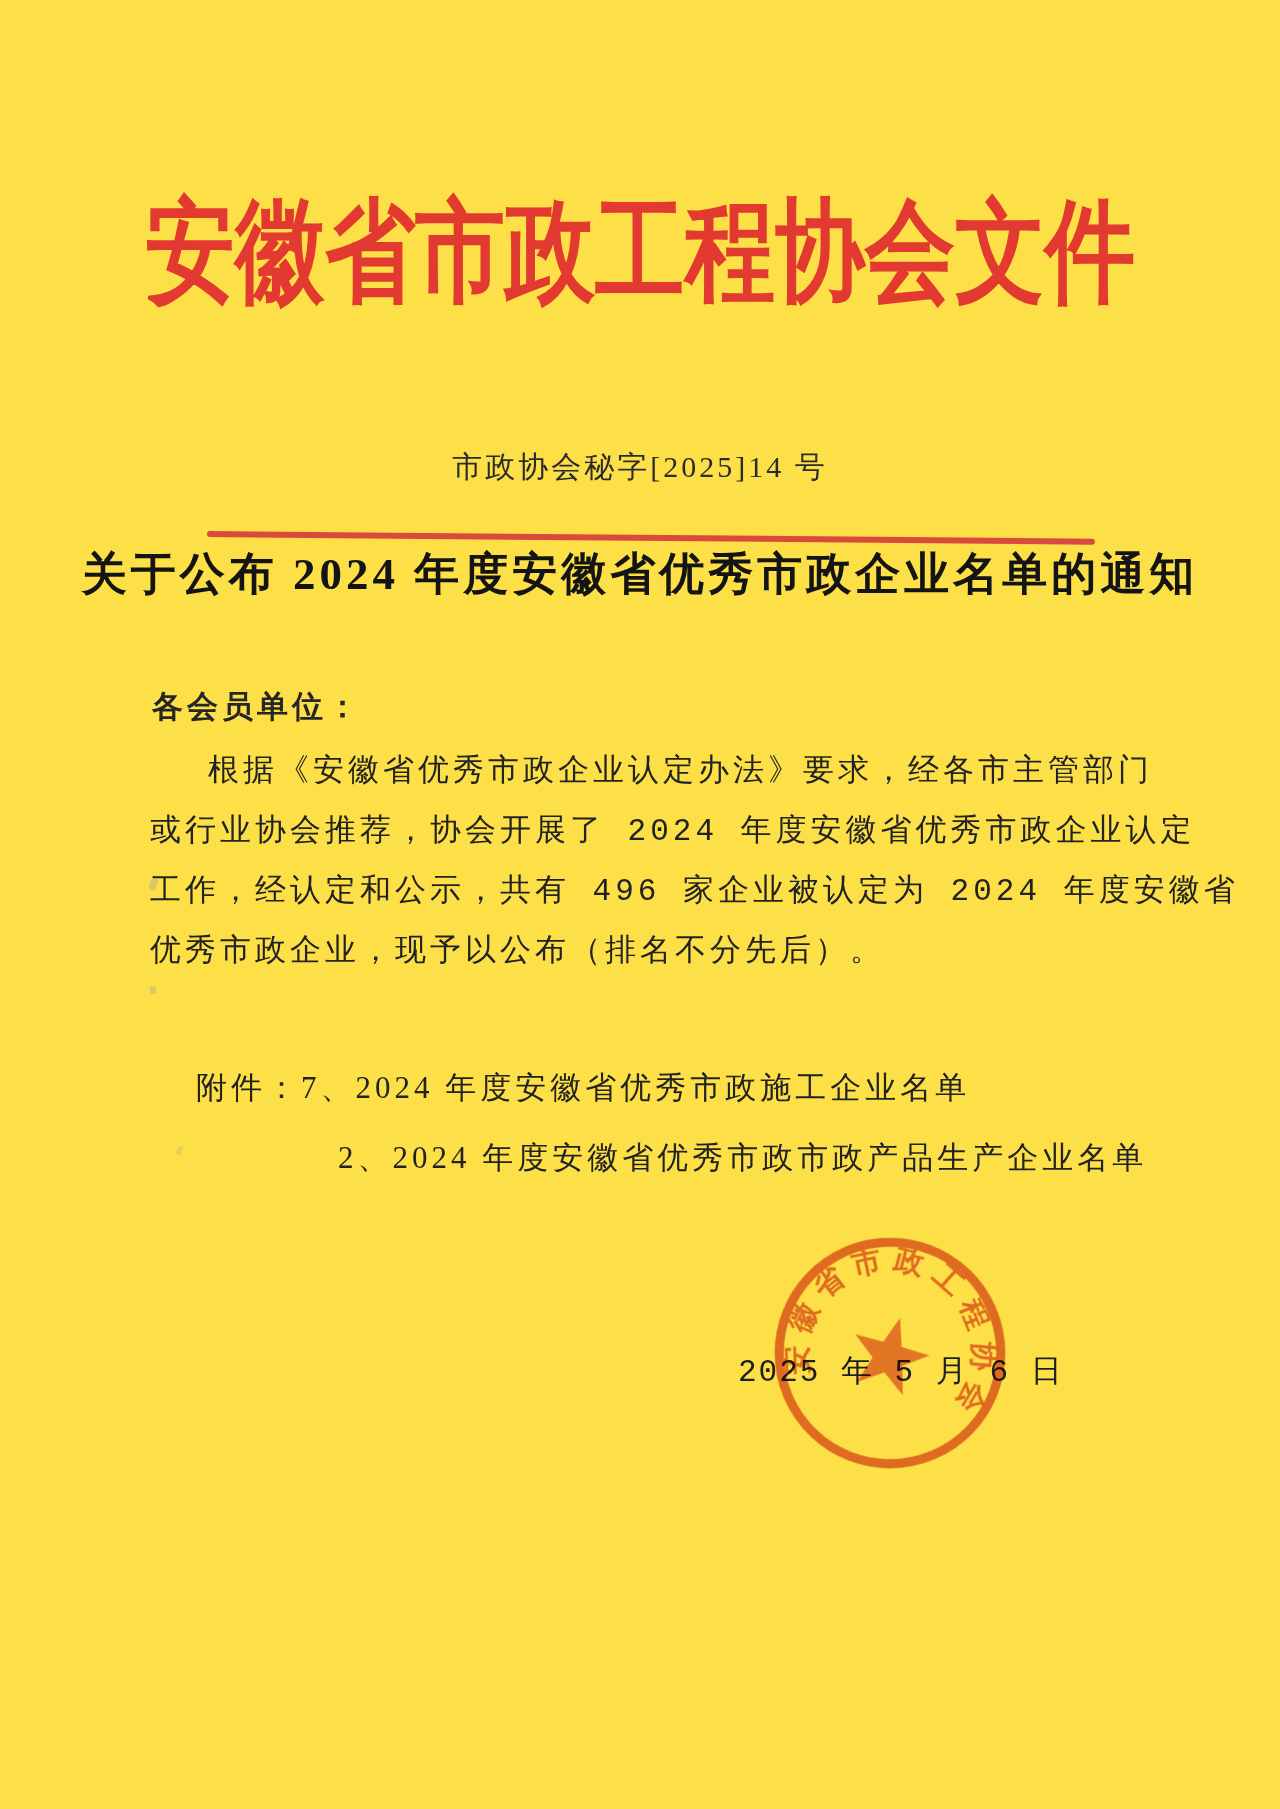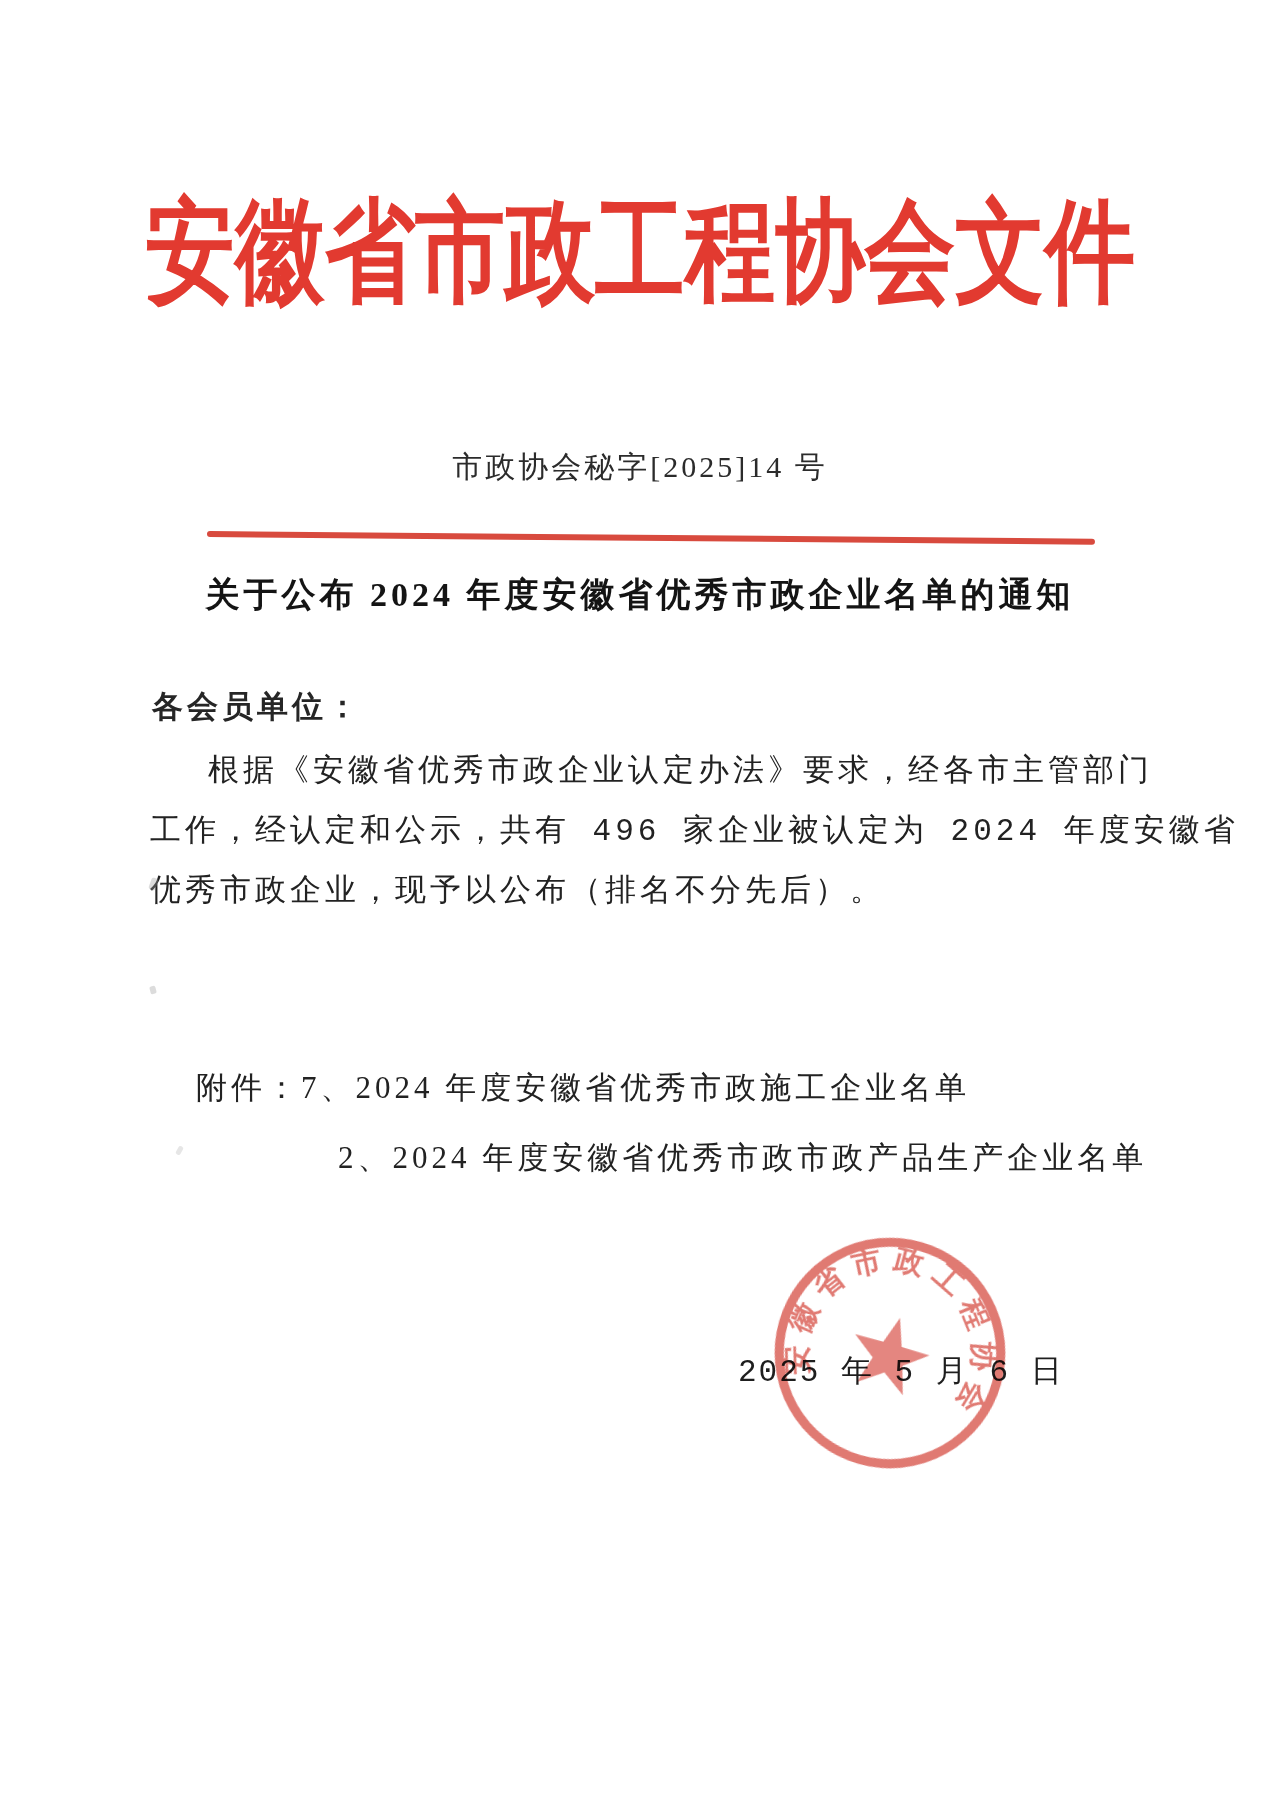--- a/index.html
+++ b/index.html
@@ -1,20 +1,20 @@
 <!DOCTYPE html>
 <html><head>
 <meta charset="utf-8">
 <style>
   html,body{margin:0;padding:0;background:#e9e9e9;}
   .page{
     position:relative;
     width:1280px;height:1809px;
     margin:0 auto;
-    background:#ffffff;
+    background:#fde047;
     overflow:hidden;
     font-family:"Liberation Serif","DejaVu Serif",serif;
     color:#262626;
   }
   
   .masthead{
     position:absolute;top:176px;left:0;width:1280px;
     text-align:center;
     color:#e23a30;
     font-weight:bold;
@@ -34,23 +34,23 @@
   }
   .red-rule{
     position:absolute;top:531px;left:207px;
     width:888px;height:6px;
     background:#d84a3e;
     border-radius:3px;
     transform:rotate(0.5deg);
     transform-origin:left center;
   }
   .doc-title{
-    position:absolute;top:572px;left:0;width:1280px;
+    position:absolute;top:544px;left:0;width:1280px;
     text-align:center;
-    font-size:34px;
+    font-size:45px;
     font-weight:bold;
     letter-spacing:4px;
     color:#141414;
     white-space:nowrap;
   }
   .salutation{
     position:absolute;top:686px;left:152px;
     font-size:31px;
     letter-spacing:4px;
     font-weight:bold;
@@ -107,20 +107,21 @@
   <div class="doc-number">市政协会秘字[2025]14 号</div>
 
   <div class="red-rule"></div>
 
   <div class="doc-title">关于公布 2024 年度安徽省优秀市政企业名单的通知</div>
 
   <div class="salutation">各会员单位：</div>
 
   <div class="body-block">
     <div class="body-line indent">根据《安徽省优秀市政企业认定办法》要求，经各市主管部门</div>
+    <div class="body-line">或行业协会推荐，协会开展了 2024 年度安徽省优秀市政企业认定</div>
     <div class="body-line">工作，经认定和公示，共有 496 家企业被认定为 2024 年度安徽省</div>
     <div class="body-line">优秀市政企业，现予以公布（排名不分先后）。</div>
   </div>
 
   <div class="attachment-line1"><span>附件：</span><span>7、2024 年度安徽省优秀市政施工企业名单</span></div>
 
   <div class="attachment-line2">2、2024 年度安徽省优秀市政市政产品生产企业名单</div>
 
   <div class="issue-date">2025 年 5 月 6 日</div>
 

